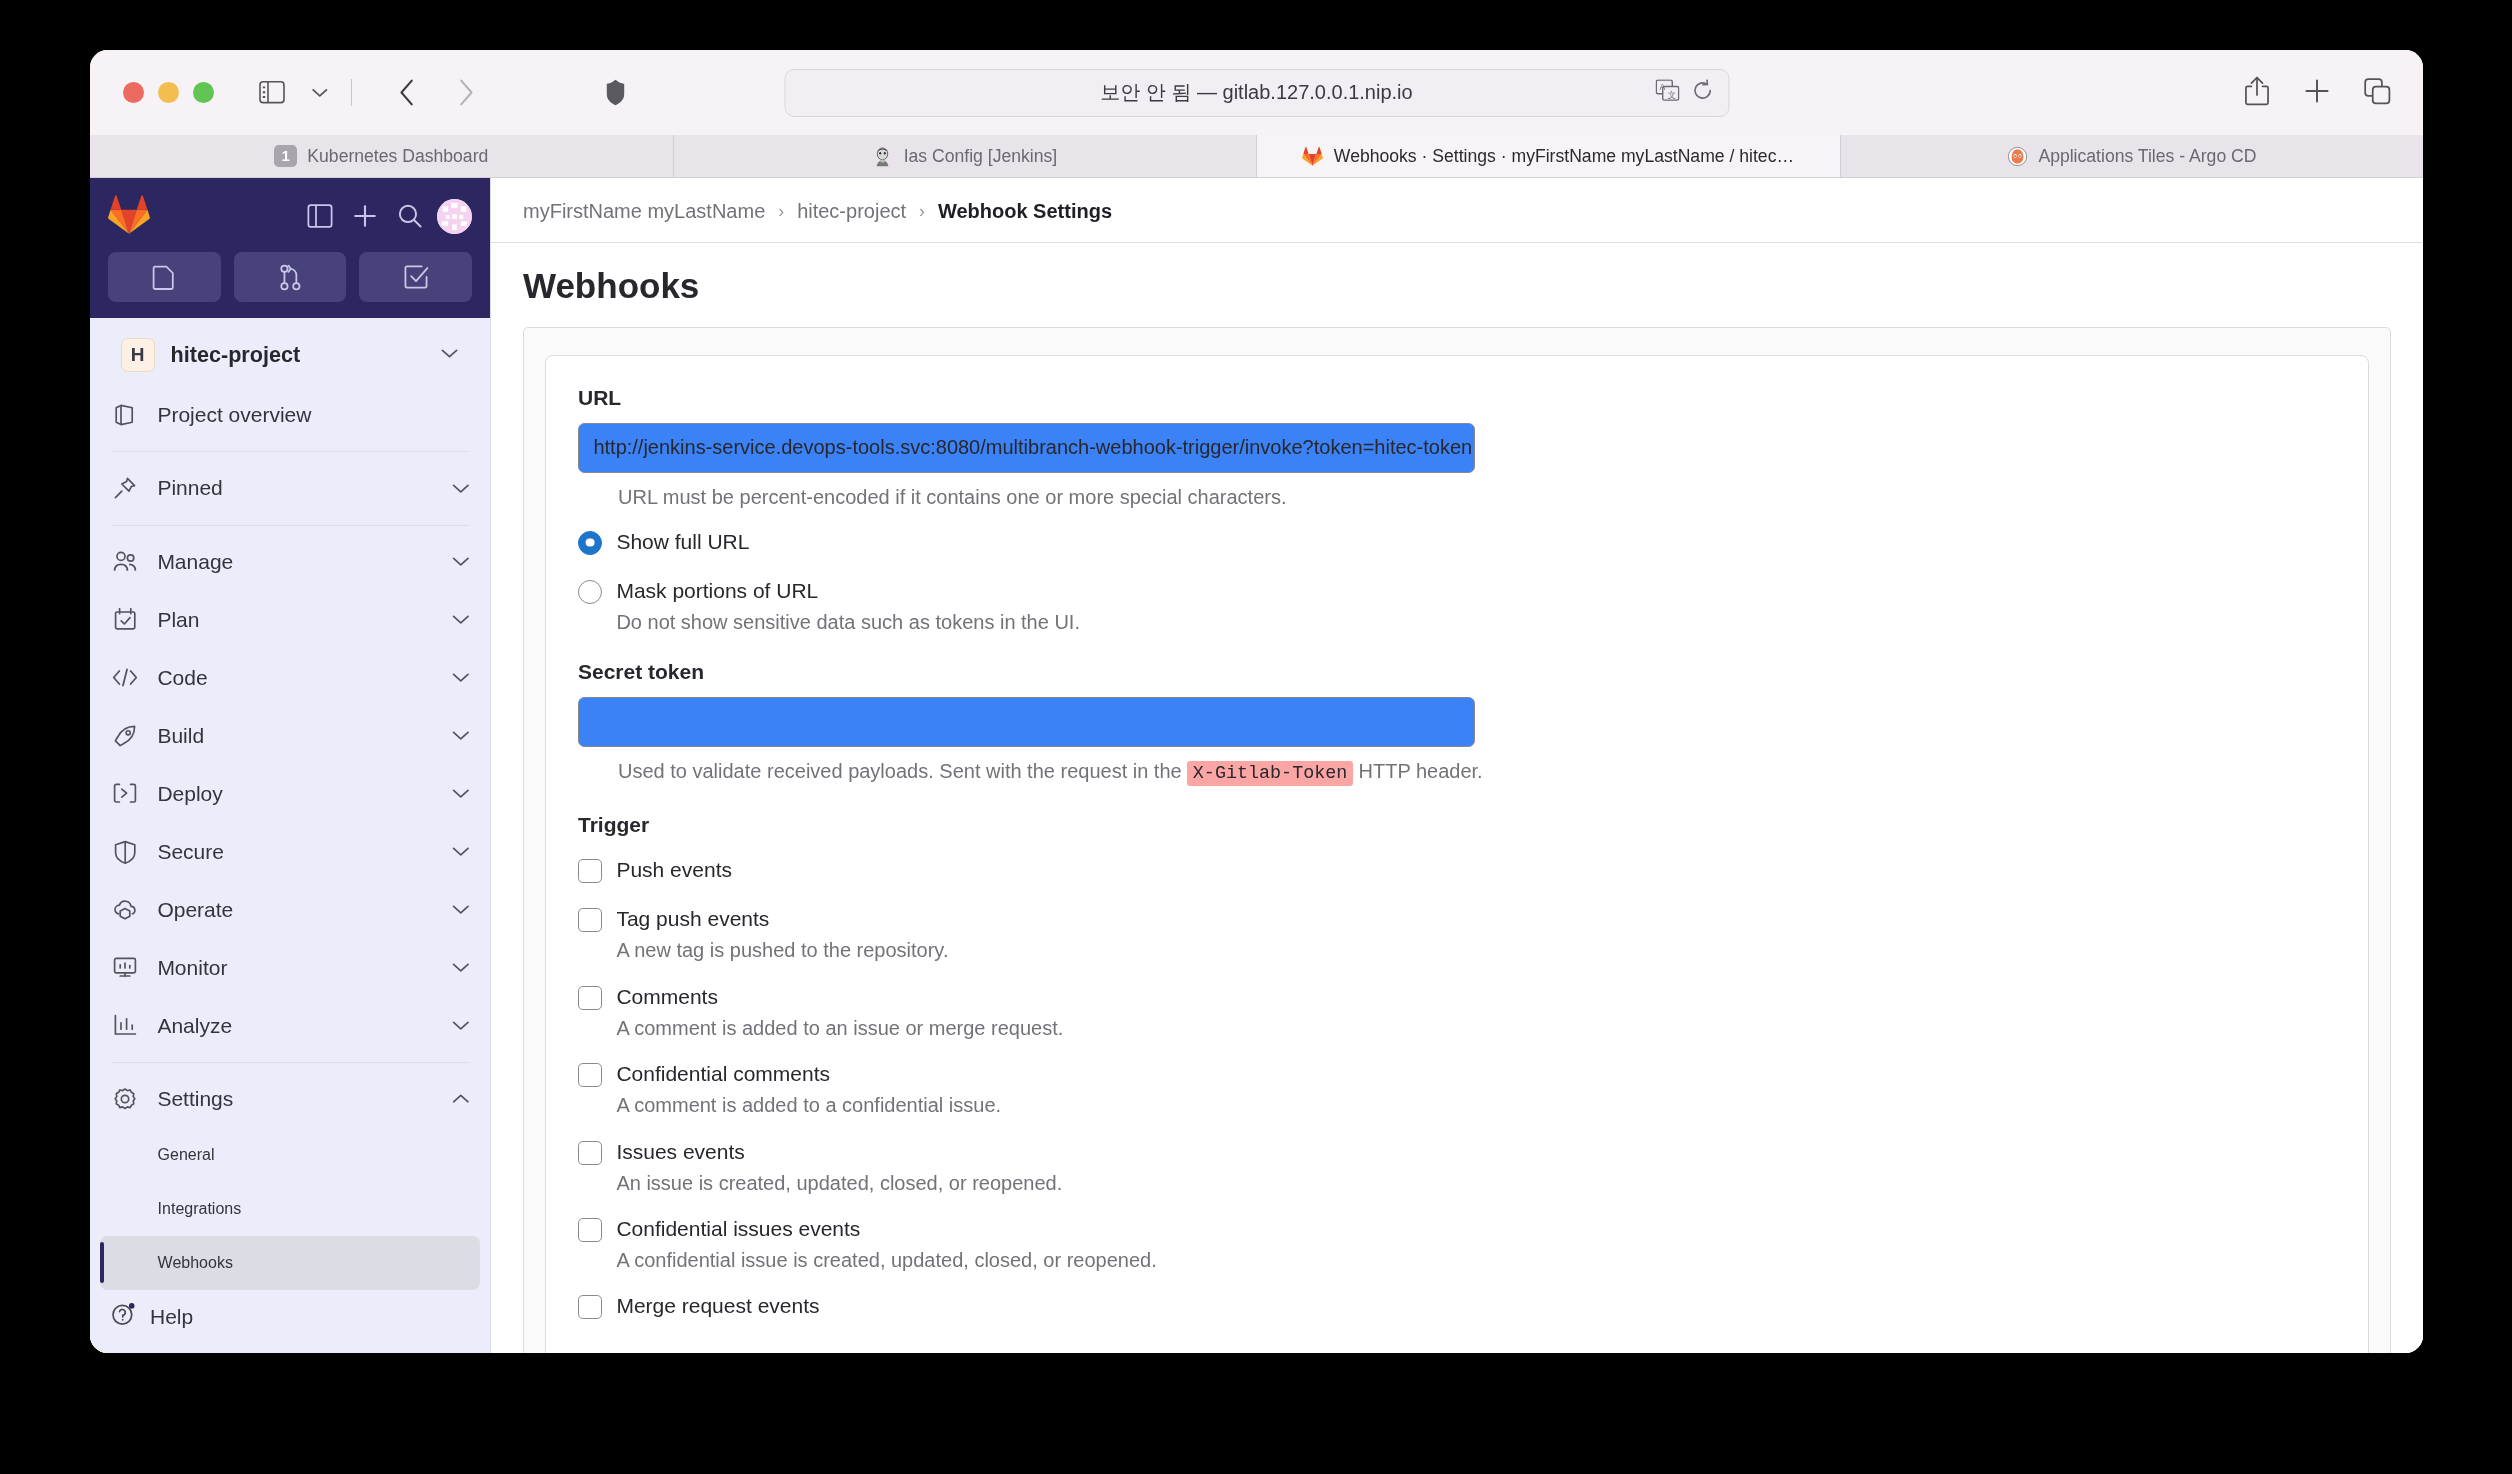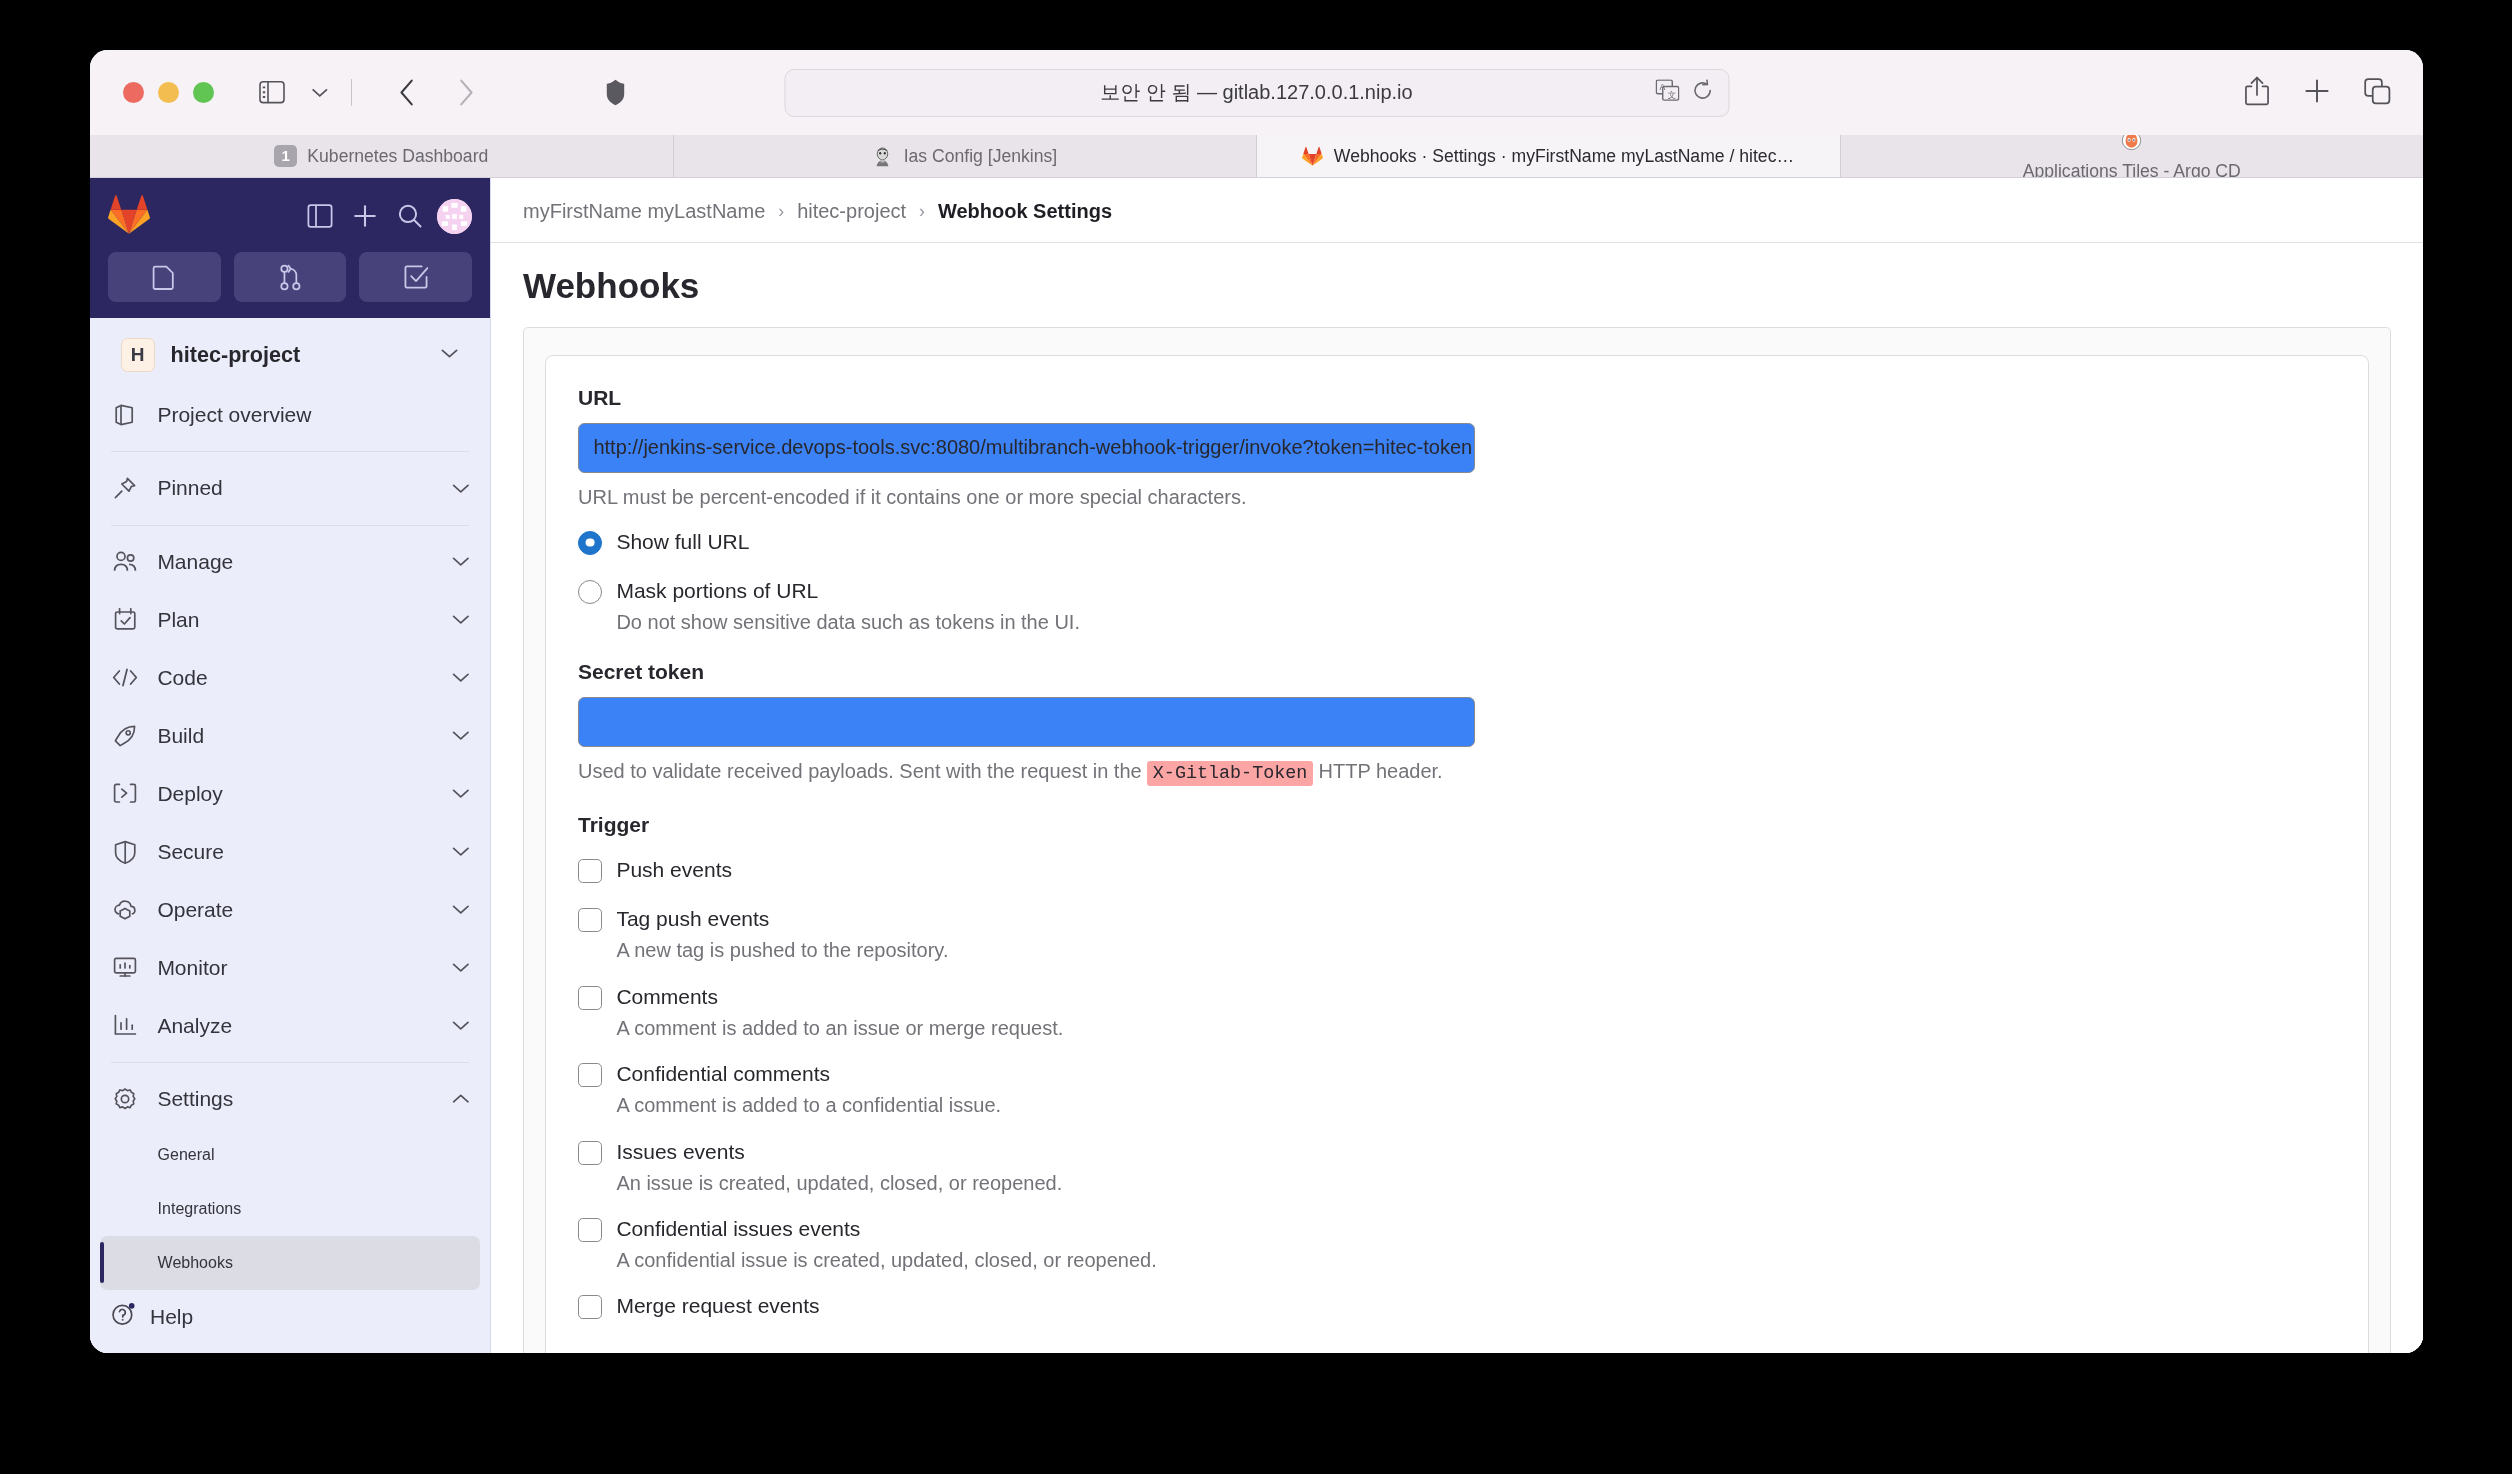--- a/index.html
+++ b/index.html
@@ -85,21 +85,21 @@
     display: flex; align-items: center; justify-content: center;
     gap: 10.4px;
     font-size: 17.6px;
     color: #6b686f;
     border-right: 0.8px solid #d3ced5;
     position: relative;
     overflow: hidden;
     white-space: nowrap;
     padding: 0 11.2px;
   }
-  .tab:last-child { border-right: none; flex-direction: column; }
+  .tab:last-child { border-right: none; }
   .tab.active { background: #f7f4f8; color: #2c2a30; }
   .tab-badge {
     background: #a9a5ad; color: #fff;
     border-radius: 4.8px;
     font-size: 15px; font-weight: bold;
     padding: 0.8px 7.2px;
     line-height: 1.3;
   }
   .favicon { width: 21px; height: 21px; flex: none; display:block; }
 
@@ -232,21 +232,21 @@
     width: 897px; height: 50px;
     border: 0.8px solid #89888d;
     border-radius: 6.4px;
     background: #3b82f6;
     padding: 0 14.4px;
     font-size: 20px; color: #28272d;
     font-family: "Liberation Sans", sans-serif;
     white-space: nowrap; overflow: hidden;
     display: flex; align-items: center;
   }
-  .help-text { font-size: 20px; color: #737278; margin-top: 13px; }
+  .help-text { font-size: 20px; color: #737278; margin-top: 13px; margin-left: 40px; }
   code.tokenbadge {
     font-family: "Liberation Mono", monospace;
     background: #fca5a5;
     color: #28272d;
     padding: 1.6px 5.6px;
     border-radius: 3.2px;
     font-size: 18.4px;
   }
 
   .radio-row { display: flex; align-items: flex-start; gap: 14.4px; margin-top: 17.6px; }

